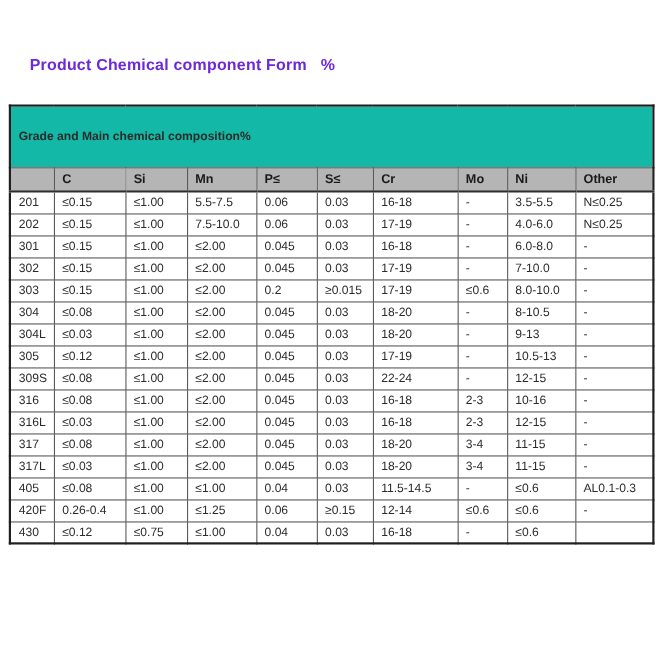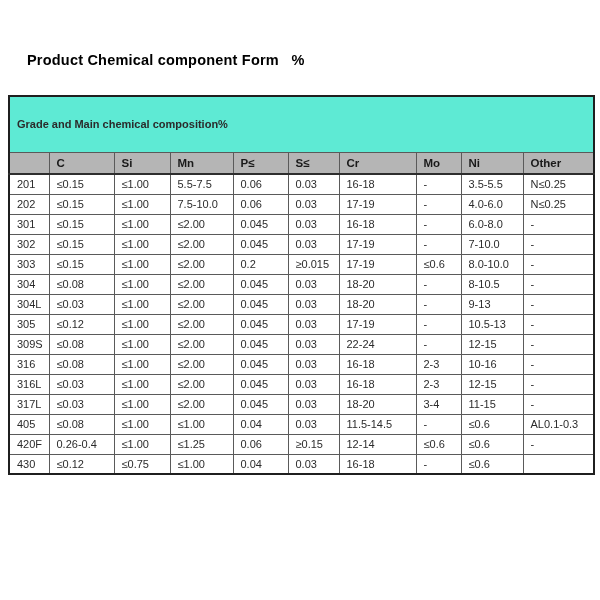--- a/index.html
+++ b/index.html
@@ -15,21 +15,21 @@
     background: #ffffff;
     font-family: "Liberation Sans", sans-serif;
     overflow: hidden;
   }
   .page-title {
     position: absolute;
     left: 27px;
     top: 52px;
     font-size: 14.5px;
     font-weight: 700;
-    color: #000000;
+    color: #6d28d9;
     white-space: pre;
     letter-spacing: 0.2px;
   }
   .tbl-wrap {
     position: absolute;
     left: 8px;
     top: 95px;
   }
   table.comp {
     border-collapse: collapse;
@@ -42,21 +42,21 @@
     font-size: 11px;
     color: #2b2b2b;
     padding: 0 2px 0 7px;
     text-align: left;
     vertical-align: middle;
     white-space: nowrap;
     overflow: hidden;
   }
   th.merged-header {
     height: 56px;
-    background: #5eead4;
+    background: #14b8a6;
     text-align: center;
     font-weight: 700;
     font-size: 12px;
     color: #1a1a1a;
     padding: 0;
   }
   tr.colhead th {
     height: 22px;
     background: #b5b5b5;
     font-weight: 700;
@@ -237,20 +237,32 @@
             <td>≤1.00</td>
             <td>≤2.00</td>
             <td>0.045</td>
             <td>0.03</td>
             <td>16-18</td>
             <td>2-3</td>
             <td>12-15</td>
             <td>-</td>
           </tr>
           <tr>
+            <td class="grade-cell">317</td>
+            <td>≤0.08</td>
+            <td>≤1.00</td>
+            <td>≤2.00</td>
+            <td>0.045</td>
+            <td>0.03</td>
+            <td>18-20</td>
+            <td>3-4</td>
+            <td>11-15</td>
+            <td>-</td>
+          </tr>
+          <tr>
             <td class="grade-cell">317L</td>
             <td>≤0.03</td>
             <td>≤1.00</td>
             <td>≤2.00</td>
             <td>0.045</td>
             <td>0.03</td>
             <td>18-20</td>
             <td>3-4</td>
             <td>11-15</td>
             <td>-</td>

